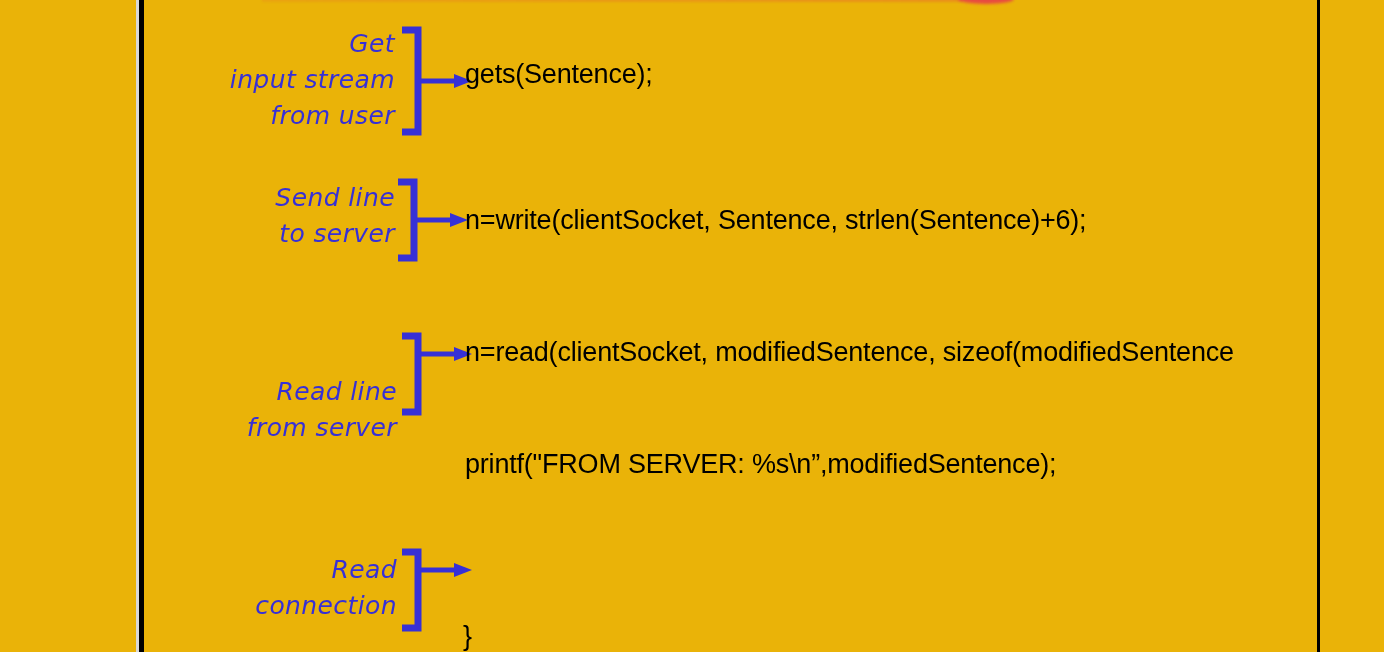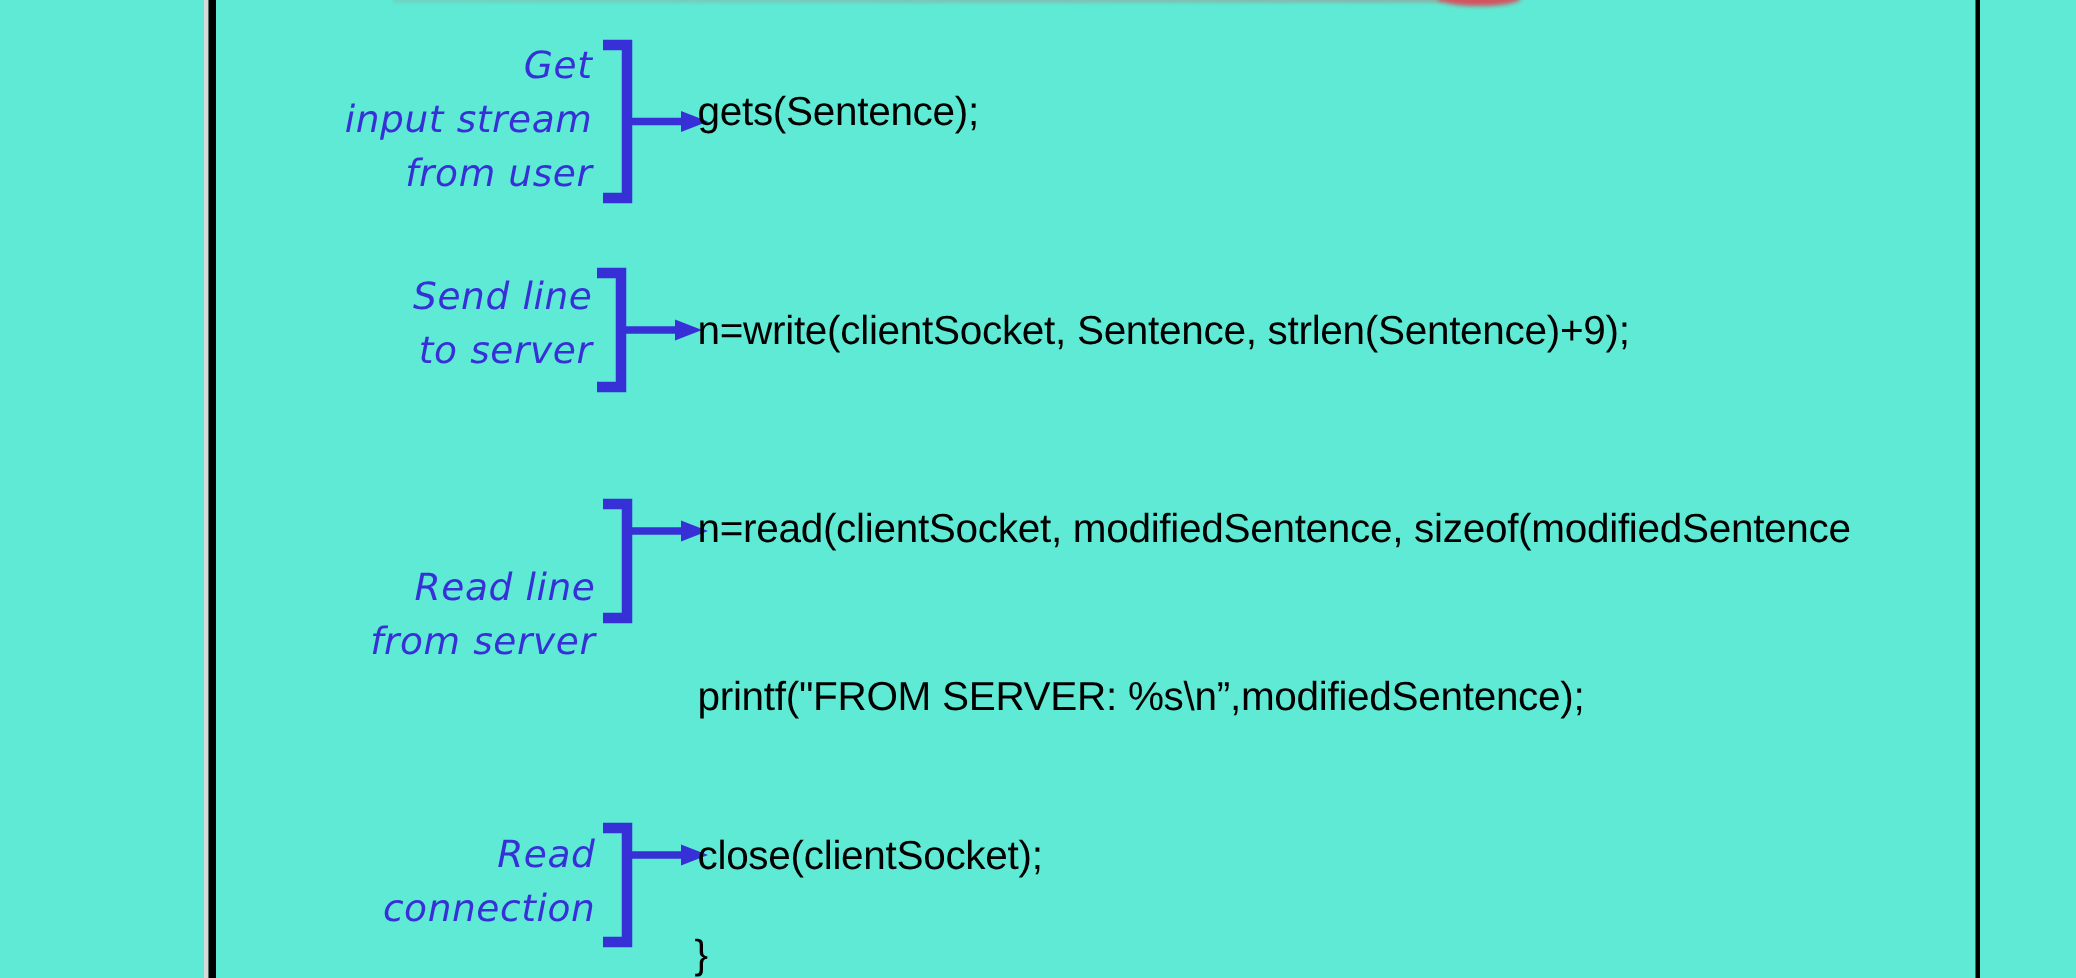--- a/index.html
+++ b/index.html
@@ -4,21 +4,21 @@
 <style>
   html, body {
     margin: 0;
     padding: 0;
     background: #ffffff;
   }
   #slide {
     position: relative;
     width: 1384px;
     height: 652px;
-    background: #5eead4;
+    background: #eab308;
     overflow: hidden;
     font-family: "Liberation Sans", sans-serif;
   }
 
   
   .border-left {
     position: absolute;
     left: 139px;
     top: 0;
     width: 5px;
@@ -126,21 +126,21 @@
 
   <div class="hand-label" style="left:200px; top:180px; width:195px;">Send line
 to server</div>
 
   <svg class="bracket" style="left:392px; top:178px;" width="78" height="84">
     <path d="M 6 4 L 22 4 L 22 80 L 6 80" fill="none" stroke="#3730d6" stroke-width="7"></path>
     <line x1="22" y1="42" x2="62" y2="42" stroke="#3730d6" stroke-width="5"></line>
     <path d="M 76 42 L 58 35 L 58 49 Z" fill="#3730d6"></path>
   </svg>
 
-  <div class="code-line" style="left:465px; top:204px;">n=write(clientSocket, Sentence, strlen(Sentence)+9);</div>
+  <div class="code-line" style="left:465px; top:204px;">n=write(clientSocket, Sentence, strlen(Sentence)+6);</div>
 
   <div class="hand-label" style="left:200px; top:334px; width:197px;margin-top:40px;">Read line
 from server</div>
 
   <svg class="bracket" style="left:396px; top:332px;" width="78" height="84">
     <path d="M 6 4 L 22 4 L 22 80 L 6 80" fill="none" stroke="#3730d6" stroke-width="7"></path>
     <line x1="22" y1="22" x2="62" y2="22" stroke="#3730d6" stroke-width="5"></line>
     <path d="M 76 22 L 58 15 L 58 29 Z" fill="#3730d6"></path>
   </svg>
 
@@ -152,17 +152,16 @@
 
   <div class="hand-label" style="left:200px; top:552px; width:197px;">Read
 connection</div>
 
   <svg class="bracket" style="left:396px; top:548px;" width="78" height="84">
     <path d="M 6 4 L 22 4 L 22 80 L 6 80" fill="none" stroke="#3730d6" stroke-width="7"></path>
     <line x1="22" y1="22" x2="62" y2="22" stroke="#3730d6" stroke-width="5"></line>
     <path d="M 76 22 L 58 15 L 58 29 Z" fill="#3730d6"></path>
   </svg>
 
-  <div class="code-line" style="left:465px; top:554px;">close(clientSocket);</div>
 
   <div class="code-line" style="left:463px; top:620px;">}</div>
 
 </div>
 
 </body></html>

